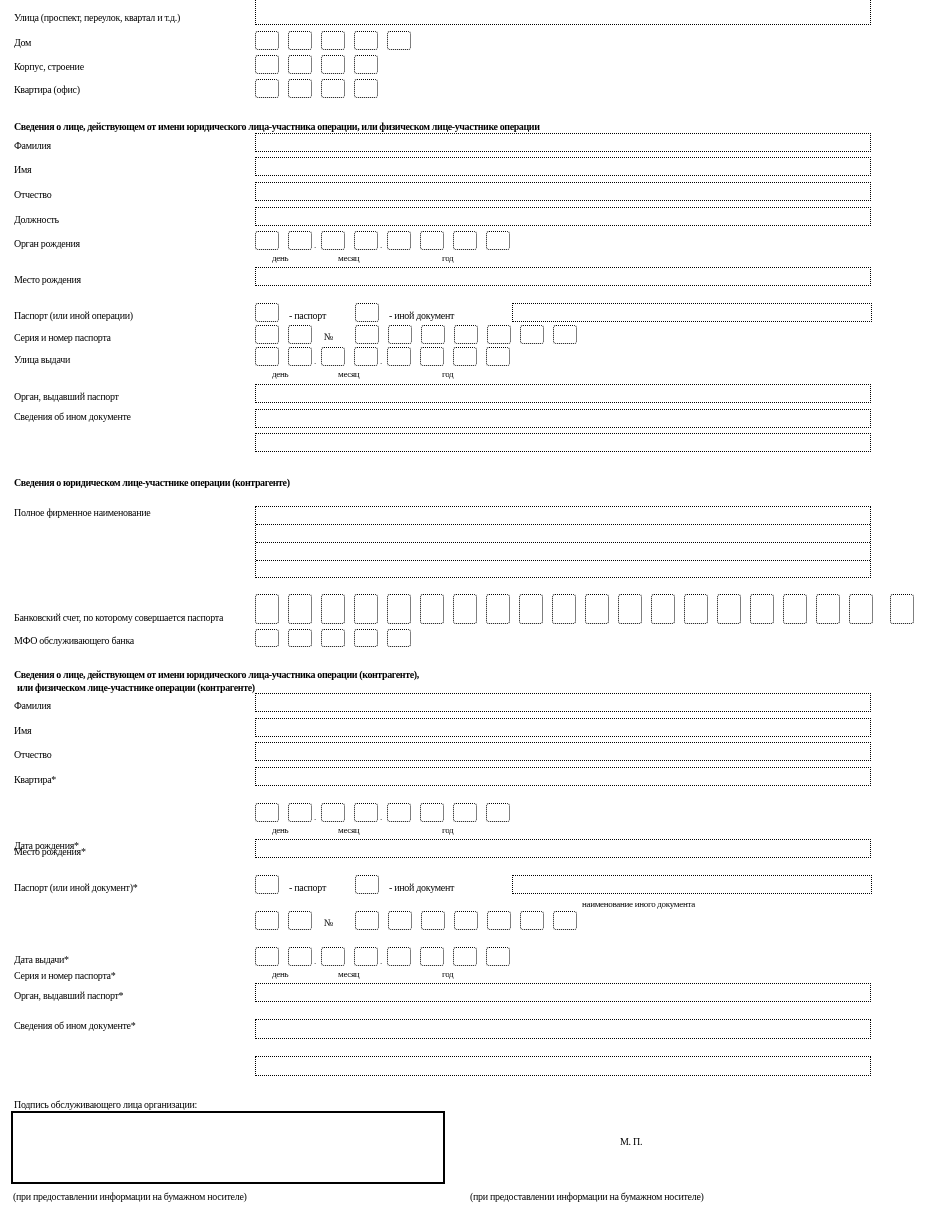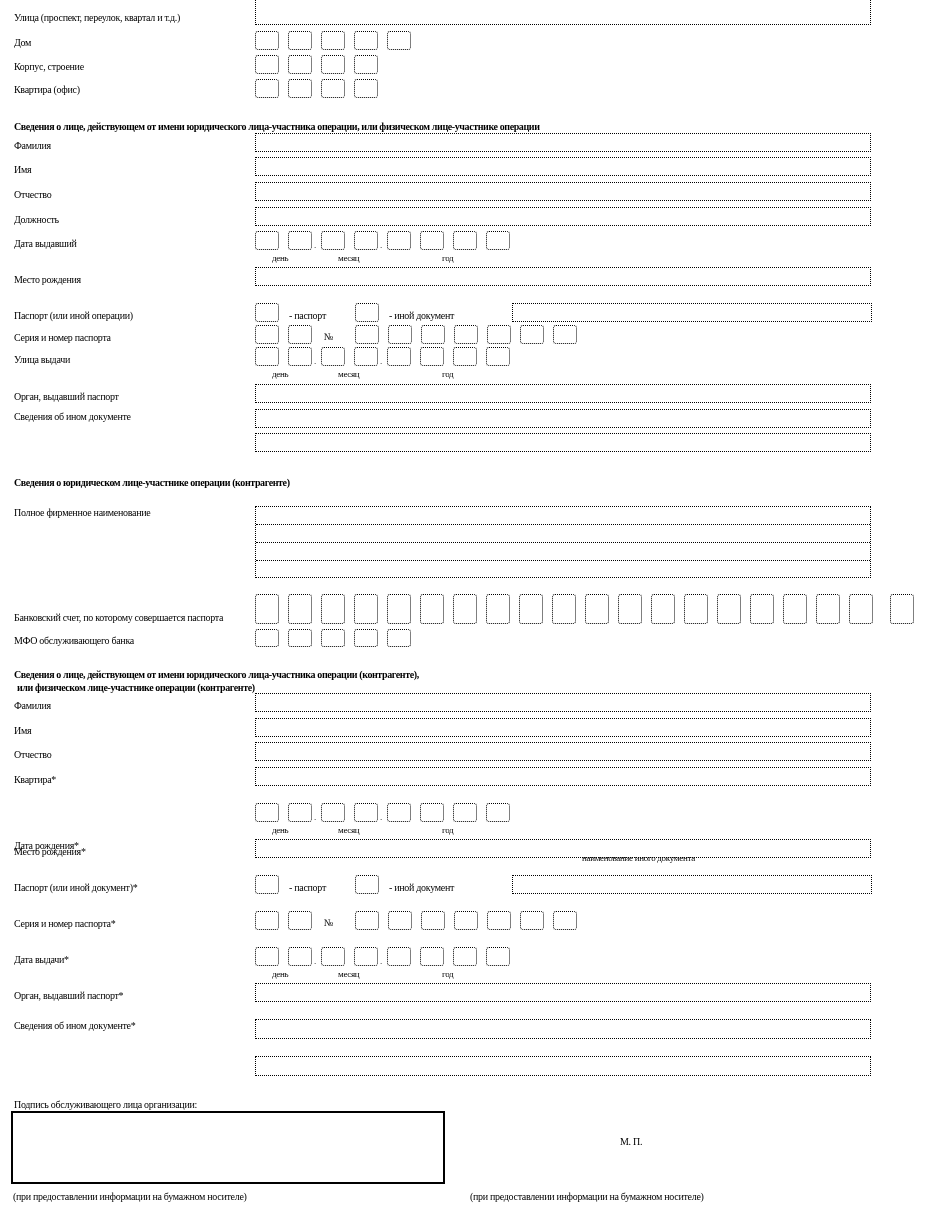--- a/index.html
+++ b/index.html
@@ -38,21 +38,21 @@
 
 <div class="lbl" style="top:164px">Имя</div>
 <div class="wide" style="top:157px;height:19px"></div>
 
 <div class="lbl" style="top:189px">Отчество</div>
 <div class="wide" style="top:182px;height:19px"></div>
 
 <div class="lbl" style="top:214px">Должность</div>
 <div class="wide" style="top:207px;height:19px"></div>
 
-<div class="lbl" style="top:238px">Дата выдавший</div>
+<div class="lbl" style="top:238px">Орган рождения</div>
 <div></div>
 <div class="sm" style="left:272px;top:253px">день</div>
 <div class="sm" style="left:338px;top:253px">месяц</div>
 <div class="sm" style="left:442px;top:253px">год</div>
 
 <div class="lbl" style="top:274px">Место рождения</div>
 <div class="wide" style="top:267px;height:19px"></div>
 
 <div class="lbl" style="top:310px">Паспорт (или иной операции)</div>
 <div class="bx" style="left:255px;top:303px;height:19px"></div>
@@ -117,23 +117,23 @@
 
 <div class="lbl" style="top:846px">Место рождения*</div>
 <div class="wide" style="top:839px;height:19px"></div>
 
 <div class="lbl" style="top:882px">Паспорт (или иной документ)*</div>
 <div class="bx" style="left:255px;top:875px;height:19px"></div>
 <div class="sm" style="left:289px;top:882px;font-size:10px">- паспорт</div>
 <div class="bx" style="left:355px;top:875px;height:19px"></div>
 <div class="sm" style="left:389px;top:882px;font-size:10px">- иной документ</div>
 <div class="wide" style="left:512px;width:360px;top:875px;height:19px"></div>
-<div class="sm" style="left:582px;top:853px">наименование иного документа</div>
-
-<div class="lbl" style="top:918px">Серия и номер паспорта*</div>
+<div class="sm" style="left:582px;top:899px">наименование иного документа</div>
+
+<div class="lbl" style="top:970px">Серия и номер паспорта*</div>
 <div></div>
 <div class="sm" style="left:324px;top:917px;font-size:10px">№</div>
 <div></div>
 
 <div class="lbl" style="top:954px">Дата выдачи*</div>
 <div></div>
 <div class="sm" style="left:272px;top:969px">день</div>
 <div class="sm" style="left:338px;top:969px">месяц</div>
 <div class="sm" style="left:442px;top:969px">год</div>
 

